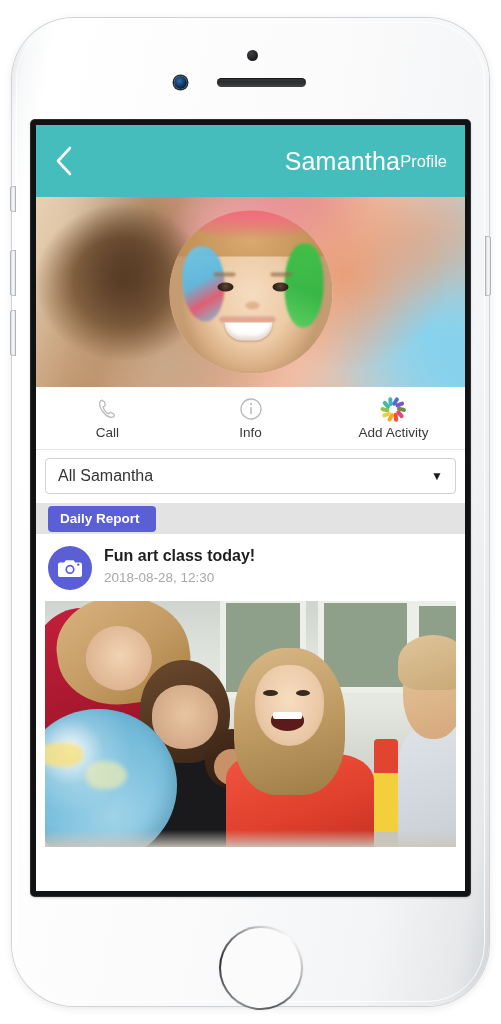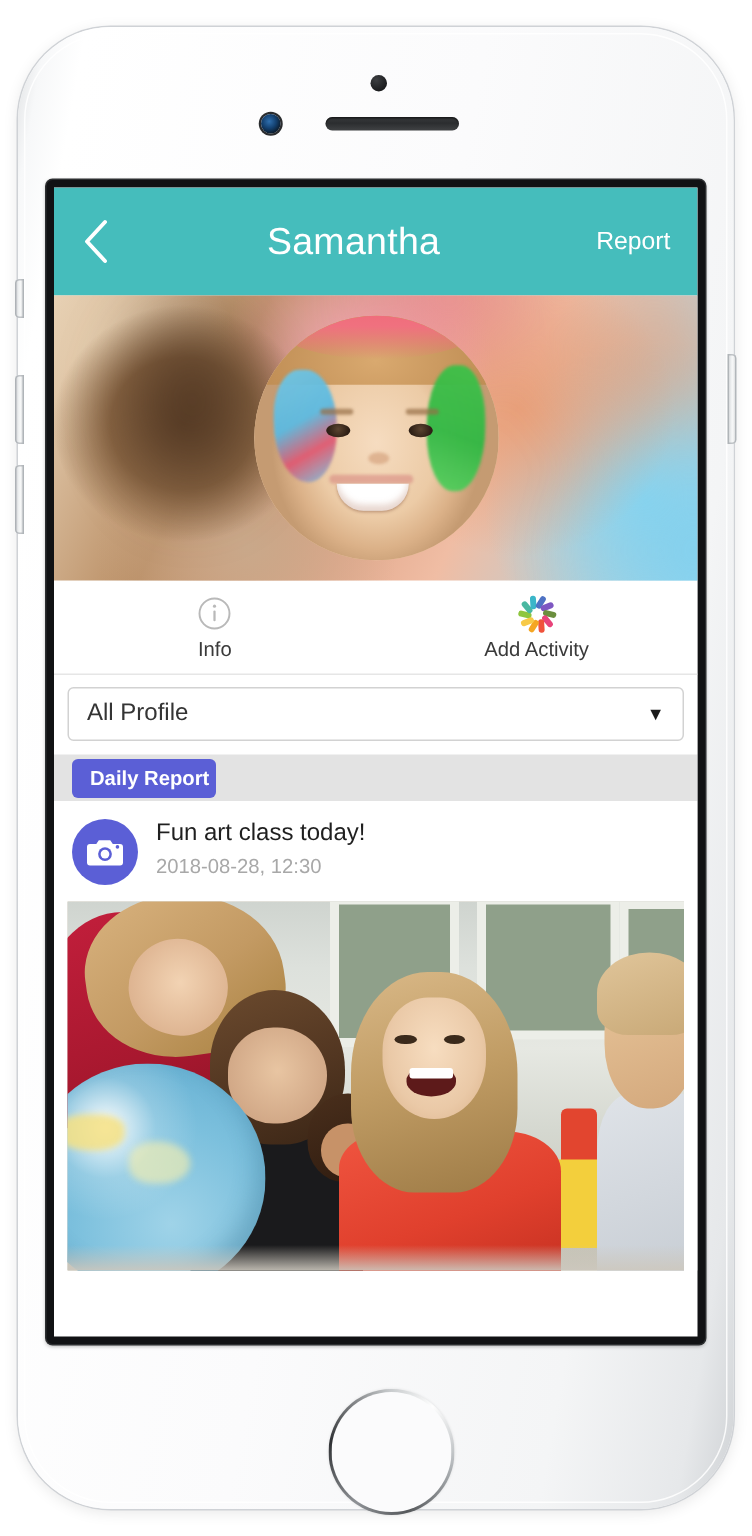--- a/index.html
+++ b/index.html
@@ -127,21 +127,21 @@
     box-sizing: border-box;
   }
   #back-button {
     width: 34px; height: 40px;
     display: flex; align-items: center; justify-content: flex-start;
     cursor: pointer;
   }
   #back-button svg { display: block; }
   #header-title {
     flex: 1;
-    text-align: center;
+    text-align: right;
     color: #ffffff;
     font-size: 25px;
     letter-spacing: 0.2px;
     margin-left: -14px;
   }
   #profile-button {
     color: #ffffff;
     font-size: 16.5px;
     cursor: pointer;
     white-space: nowrap;
@@ -321,21 +321,21 @@
     font-size: 13.5px;
     font-weight: bold;
     color: #5b5fd6;
   }
   #daily-report-button {
     background: #5b5fd6;
     color: #ffffff;
     font-size: 13.5px;
     font-weight: bold;
     border-radius: 4px;
-    padding: 5px 4px 6px 12px;
+    padding: 5px 16px 6px 12px;
     cursor: pointer;
     white-space: nowrap;
   }
 
   
   #activity-list { background: #ffffff; }
   .activity-item {
     display: flex;
     padding: 10px 12px 8px 12px;
     gap: 12px;
@@ -352,21 +352,21 @@
   }
   .activity-text { display: flex; flex-direction: column; gap: 1px; padding-top: 1px; }
   #activity-title {
     font-size: 16px;
     font-weight: bold;
     color: #1f1f1f;
     line-height: 1.35;
   }
   #activity-caption {
     font-size: 16px;
-    font-weight: normal;
+    font-weight: bold;
     color: #1f1f1f;
     line-height: 1.35;
   }
   #activity-timestamp {
     font-size: 13.5px;
     color: #a8a8a8;
     margin-top: 2px;
   }
 
   
@@ -546,21 +546,21 @@
 
     <div id="app-header">
       <div id="back-button">
         <span>
           <svg width="20" height="32" viewBox="0 0 20 32" aria-hidden="true">
             <polyline points="16,3 4,16 16,29" fill="none" stroke="#ffffff" stroke-width="2.6" stroke-linecap="round" stroke-linejoin="round"></polyline>
           </svg>
         </span>
       </div>
       <div id="header-title">Samantha</div>
-      <div id="profile-button">Report</div>
+      <div id="profile-button">Profile</div>
     </div>
 
     <div id="hero-section">
       <div id="hero-blur-layer"></div>
       <div id="child-avatar">
         <div class="face-base"></div>
         <div class="hair-top"></div>
         <div class="hat-pink"></div>
         <div class="paint-blue"></div>
         <div class="paint-green"></div>
@@ -569,20 +569,28 @@
         <div class="eye-left"></div>
         <div class="eye-right"></div>
         <div class="nose"></div>
         <div class="lip"></div>
         <div class="smile"></div>
       </div>
     </div>
 
     <div id="action-bar">
 
+      <div class="action-item">
+        <div class="action-icon">
+          <svg width="24" height="24" viewBox="0 0 24 24" aria-hidden="true">
+            <path d="M6.2 3.2c-1.1 0-2.1 1-2.4 2.3-0.5 2.4 0.6 6.2 3.3 9.5 2.7 3.3 6.1 5.3 8.4 5.4 1.4 0.1 2.6-0.8 2.9-1.9 0.2-0.8-0.2-1.3-0.9-1.7l-2.3-1.2c-0.7-0.4-1.3-0.2-1.7 0.4l-0.6 0.9c-1.4-0.5-2.8-1.6-3.9-3-1.1-1.4-1.7-2.9-1.8-4.2l1-0.3c0.7-0.2 1-0.8 0.9-1.5l-0.5-2.5c-0.2-0.8-0.7-1.2-1.5-1.2z" fill="none" stroke="#b9b9b9" stroke-width="1.25" stroke-linejoin="round"></path>
+          </svg>
+        </div>
+        <div class="action-label">Call</div>
+      </div>
 
       <div class="action-item">
         <div class="action-icon">
           <svg width="24" height="24" viewBox="0 0 24 24" aria-hidden="true">
             <circle cx="12" cy="12" r="10" fill="none" stroke="#b9b9b9" stroke-width="1.3"></circle>
             <circle cx="12" cy="7.1" r="1.05" fill="#b9b9b9"></circle>
             <rect x="11.25" y="10" width="1.5" height="7.2" rx="0.7" fill="#b9b9b9"></rect>
           </svg>
         </div>
         <div class="action-label">Info</div>
@@ -603,21 +611,21 @@
               <i style="background: rgb(247, 201, 72); transform: rotate(234deg) translate(0px, -8.2px) rotate(14deg);"></i>
             </div>
         </div>
         <div class="action-label">Add Activity</div>
       </div>
 
     </div>
 
     <div id="filter-row">
       <div id="activity-filter-select">
-        <div id="activity-filter-value">All Profile</div>
+        <div id="activity-filter-value">All Samantha</div>
         <div id="filter-caret">▼</div>
       </div>
     </div>
 
     <div id="date-bar">
       <div id="daily-report-button">Daily Report</div>
     </div>
 
     <div id="activity-list">
       <div class="activity-item">

